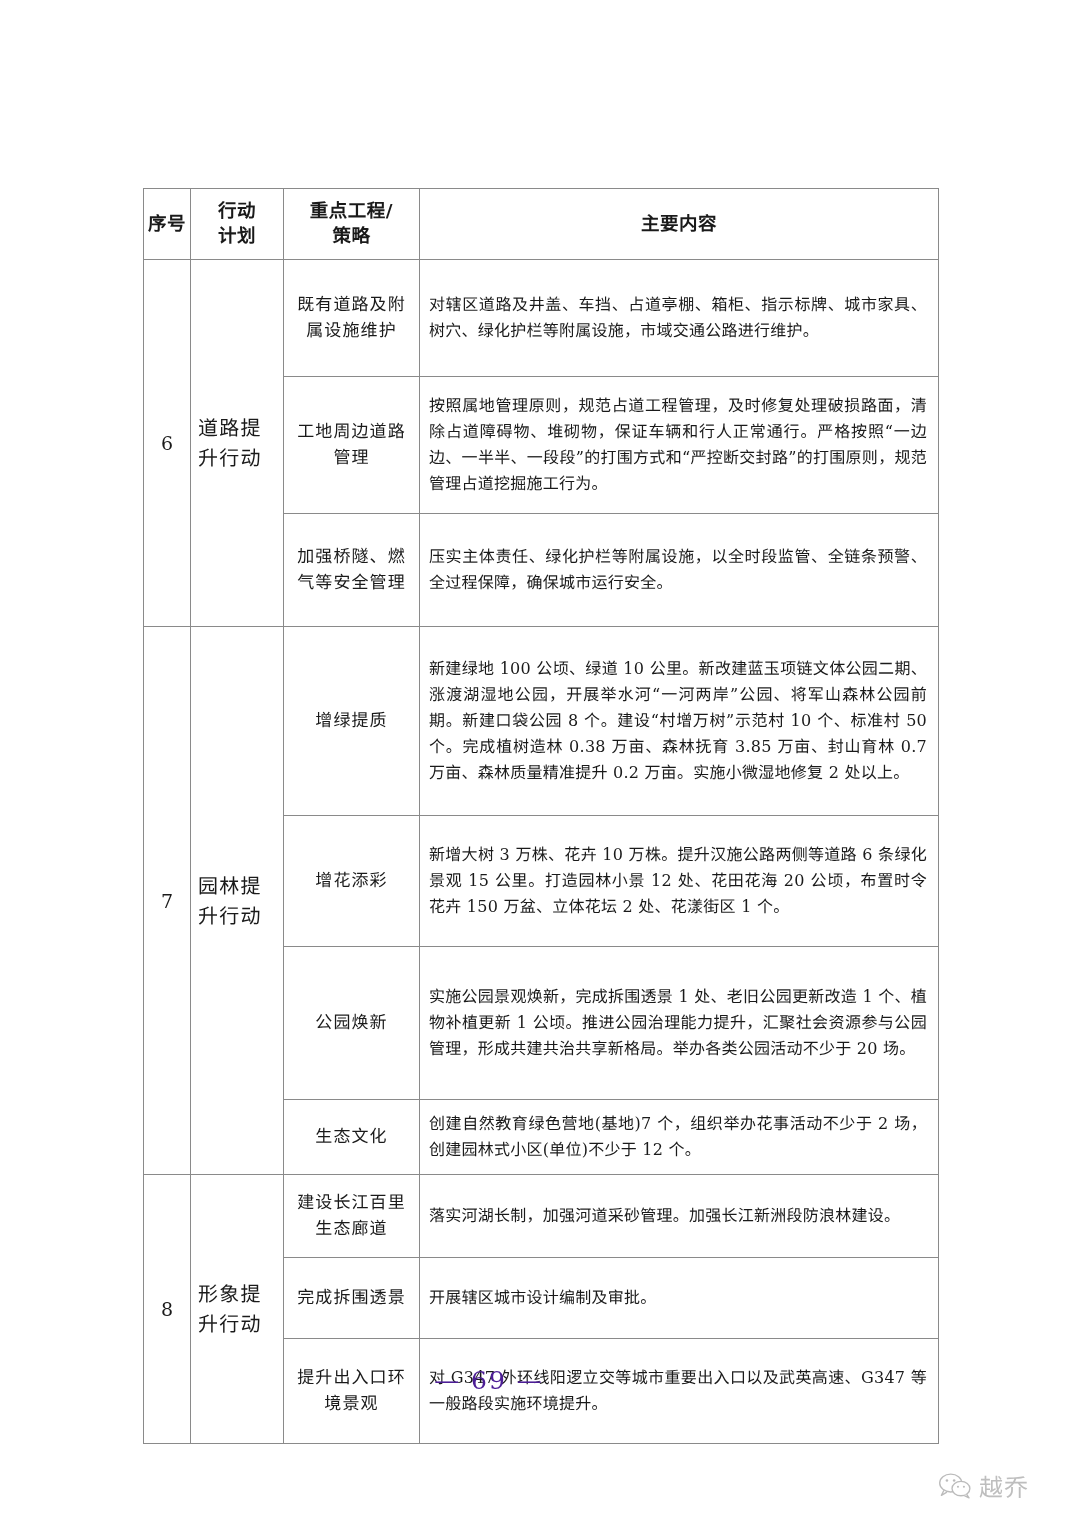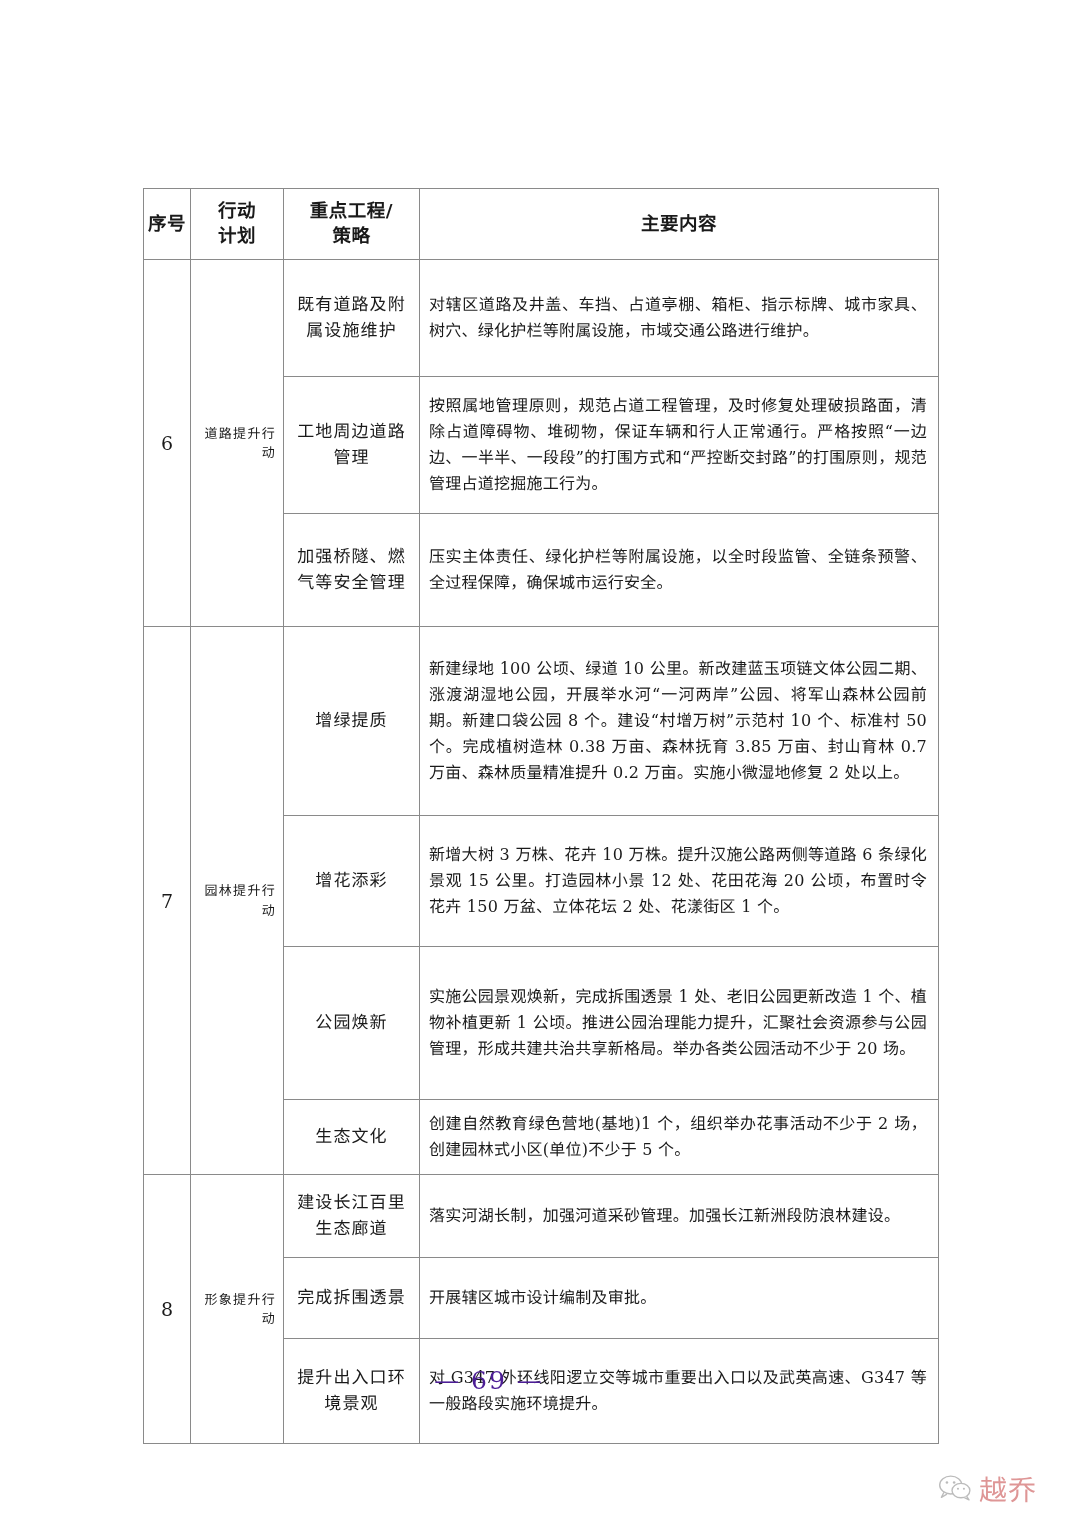--- a/index.html
+++ b/index.html
@@ -62,22 +62,22 @@
     height: 70px;
   }
 
   
   td.seq-cell {
     text-align: center;
     font-size: 19px;
     font-family: "DejaVu Serif", "Liberation Serif", serif;
   }
   td.plan-cell {
-    text-align: right;
-    font-size: 13px;
+    text-align: left;
+    font-size: 20px;
     line-height: 1.5;
     letter-spacing: 1.3px;
     padding: 0 7px;
     font-family: "DejaVu Sans", "Liberation Sans", sans-serif;
   }
   td.proj-cell {
     text-align: center;
     font-size: 17px;
     line-height: 1.52;
     letter-spacing: 1.1px;
@@ -130,23 +130,23 @@
     align-items: center;
     gap: 7px;
     opacity: 0.46;
   }
   .watermark .wm-icon {
     width: 34px;
     height: 28px;
     display: block;
   }
   .watermark .wm-text {
-    font-size: 28px;
+    font-size: 24px;
     letter-spacing: 1px;
-    color: #b91c1c;
+    color: #737373;
     font-family: Liberation Mono, monospace;
   }
 </style>
 </head>
 <body>
 
 <div class="page">
 
   <table class="doc-table">
     <colgroup>
@@ -195,21 +195,21 @@
       <tr class="r-h7b">
         <td class="proj-cell">增花添彩</td>
         <td class="main-cell">新增大树 3 万株、花卉 10 万株。提升汉施公路两侧等道路 6 条绿化景观 15 公里。打造园林小景 12 处、花田花海 20 公顷，布置时令花卉 150 万盆、立体花坛 2 处、花漾街区 1 个。</td>
       </tr>
       <tr class="r-h7c">
         <td class="proj-cell">公园焕新</td>
         <td class="main-cell">实施公园景观焕新，完成拆围透景 1 处、老旧公园更新改造 1 个、植物补植更新 1 公顷。推进公园治理能力提升，汇聚社会资源参与公园管理，形成共建共治共享新格局。举办各类公园活动不少于 20 场。</td>
       </tr>
       <tr class="r-h7d">
         <td class="proj-cell">生态文化</td>
-        <td class="main-cell">创建自然教育绿色营地(基地)1 个，组织举办花事活动不少于 2 场，创建园林式小区(单位)不少于 5 个。</td>
+        <td class="main-cell">创建自然教育绿色营地(基地)7 个，组织举办花事活动不少于 2 场，创建园林式小区(单位)不少于 12 个。</td>
       </tr>
 
       <tr class="r-h8a">
         <td class="seq-cell" rowspan="3">8</td>
         <td class="plan-cell" rowspan="3">形象提升行动</td>
         <td class="proj-cell">建设长江百里生态廊道</td>
         <td class="main-cell">落实河湖长制，加强河道采砂管理。加强长江新洲段防浪林建设。</td>
       </tr>
       <tr class="r-h8b">
         <td class="proj-cell">完成拆围透景</td>

